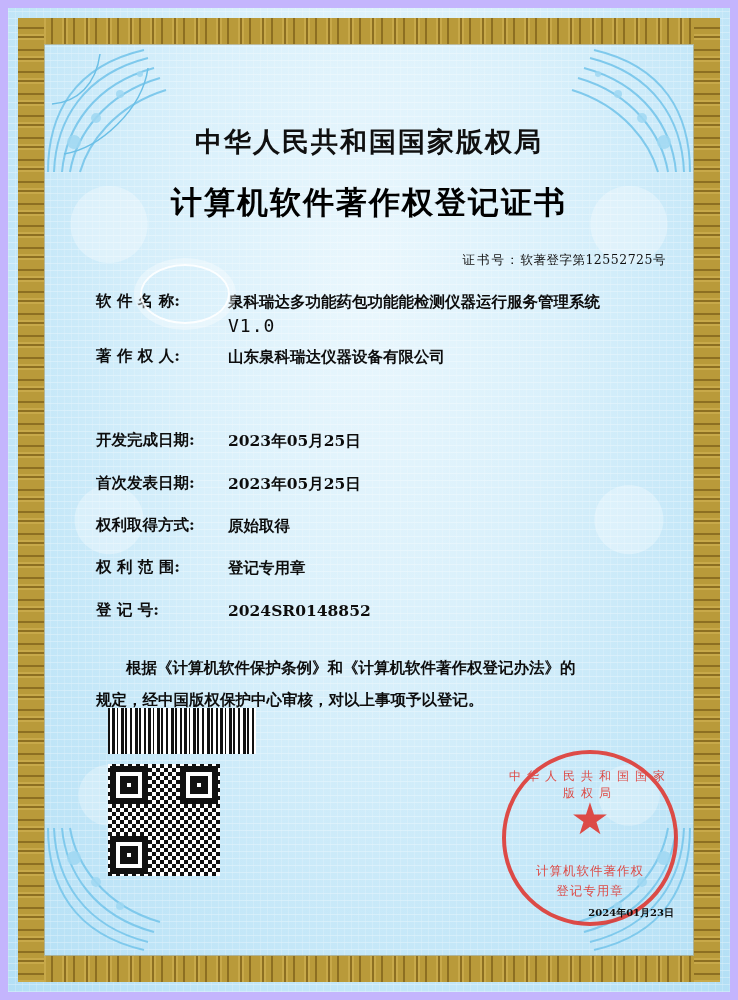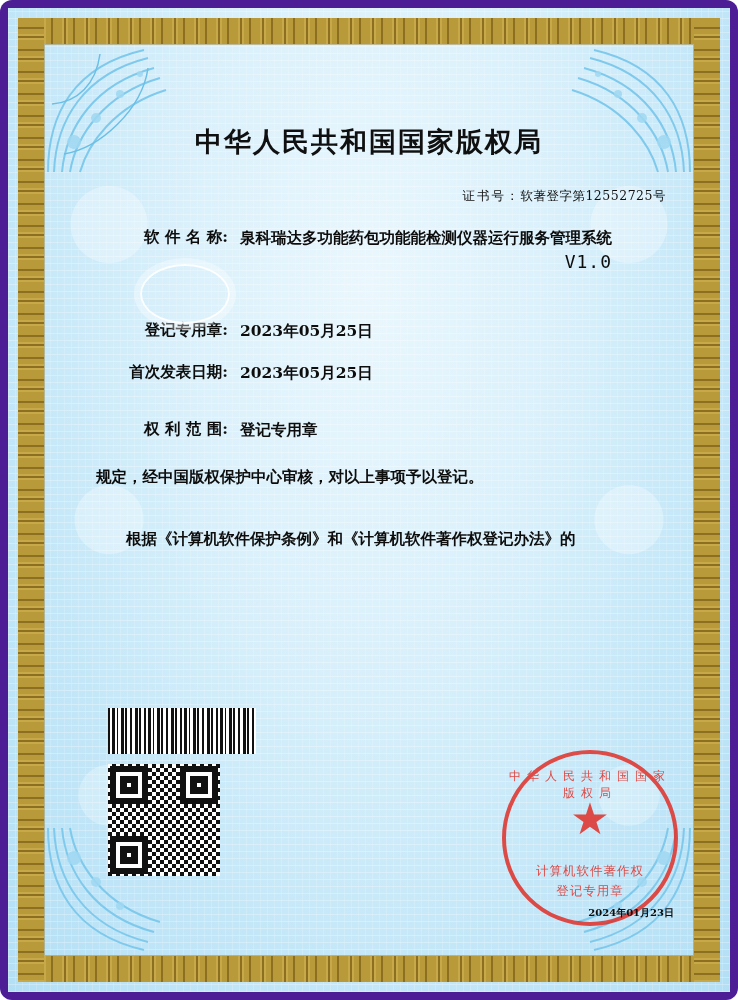--- a/index.html
+++ b/index.html
@@ -8,22 +8,21 @@
     background: #ffffff;
   }
   body {
     font-family: "Liberation Serif", serif;
   }
   .page {
     position: relative;
     width: 738px;
     height: 1000px;
     overflow: hidden;
-    background: #4c1d95;
-    border-radius: 12px;
+    background: #c4b5fd;
   }
   
   .cert {
     position: absolute;
     left: 8px;
     top: 8px;
     width: 722px;
     height: 984px;
     background:
       radial-gradient(ellipse at 50% 28%, #eaf7fd 0%, #d9f0fb 38%, #c4e7f8 68%, #b3dff5 100%);
@@ -141,39 +140,37 @@
     letter-spacing: .5px;
     font-family: "DejaVu Serif", serif;
   }
   .certno .lbl { letter-spacing: 2px; }
 
   .fields { margin-top: 22px; padding-left: 42px; }
   .row {
     display: flex;
     align-items: flex-start;
     margin-bottom: 6px;
-    text-align: right;
   }
   .lab {
     width: 132px;
     flex: 0 0 132px;
     font-size: 15.5px;
     color: #0d0d0d;
     letter-spacing: 0;
     font-family: "DejaVu Serif", serif;
     font-weight: 600;
   }
   .val {
     font-size: 15.5px;
     color: #0d0d0d;
     line-height: 1.45;
     font-family: "DejaVu Serif", serif;
     font-weight: 600;
     max-width: 430px;
-    margin-left: 12px;
   }
   .val .ver {
     display: block;
     font-family: "DejaVu Sans Mono", monospace;
     font-size: 18px;
     letter-spacing: 1px;
     font-weight: 400;
   }
   .gap-a { height: 38px; }
   .gap-b { height: 14px; }
@@ -377,64 +374,77 @@
             <circle cx="76" cy="50" r="4"></circle>
           </g>
         </svg>
       </div>
     </div>
 
     <div class="content">
       <div class="wm"></div>
 
       <div class="org">中华人民共和国国家版权局</div>
+      <div class="title">计算机软件著作权登记证书</div>
 
       <div class="certno">
         <span class="lbl">证书号：</span><span>软著登字第12552725号</span>
       </div>
 
       <div class="fields">
         <div class="row">
           <div class="lab">软 件 名 称:</div>
           <div class="val">
             <span>泉科瑞达多功能药包功能能检测仪器运行服务管理系统</span>
             <span class="ver">V1.0</span>
           </div>
         </div>
 
+        <div class="row row-tight">
+          <div class="lab">著 作 权 人:</div>
+          <div class="val">山东泉科瑞达仪器设备有限公司</div>
+        </div>
 
         <div class="gap-a"></div>
 
         <div class="row">
-          <div class="lab">登记专用章:</div>
+          <div class="lab">开发完成日期:</div>
           <div class="val">2023年05月25日</div>
         </div>
         <div class="gap-b"></div>
 
         <div class="row">
           <div class="lab">首次发表日期:</div>
           <div class="val">2023年05月25日</div>
         </div>
         <div class="gap-b"></div>
 
+        <div class="row">
+          <div class="lab">权利取得方式:</div>
+          <div class="val">原始取得</div>
+        </div>
         <div class="gap-b"></div>
 
         <div class="row">
           <div class="lab">权 利 范 围:</div>
           <div class="val">登记专用章</div>
         </div>
         <div class="gap-b"></div>
 
-      </div>
-
+        <div class="row">
+          <div class="lab">登 记 号:</div>
+          <div class="val">2024SR0148852</div>
+        </div>
+      </div>
+
+      <div class="para">
+        <span>根据《计算机软件保护条例》和《计算机软件著作权登记办法》的</span>
+      </div>
       <div class="para" style="margin-top:0;text-indent:0;">
         <span>规定，经中国版权保护中心审核，对以上事项予以登记。</span>
-      </div>
-      <div class="para">
-        <span>根据《计算机软件保护条例》和《计算机软件著作权登记办法》的</span>
       </div>
     </div>
 
     <div class="codes">
       <div class="barcode"></div>
       <div class="qr">
           <span class="eye3"></span>
         </div>
     </div>
 

